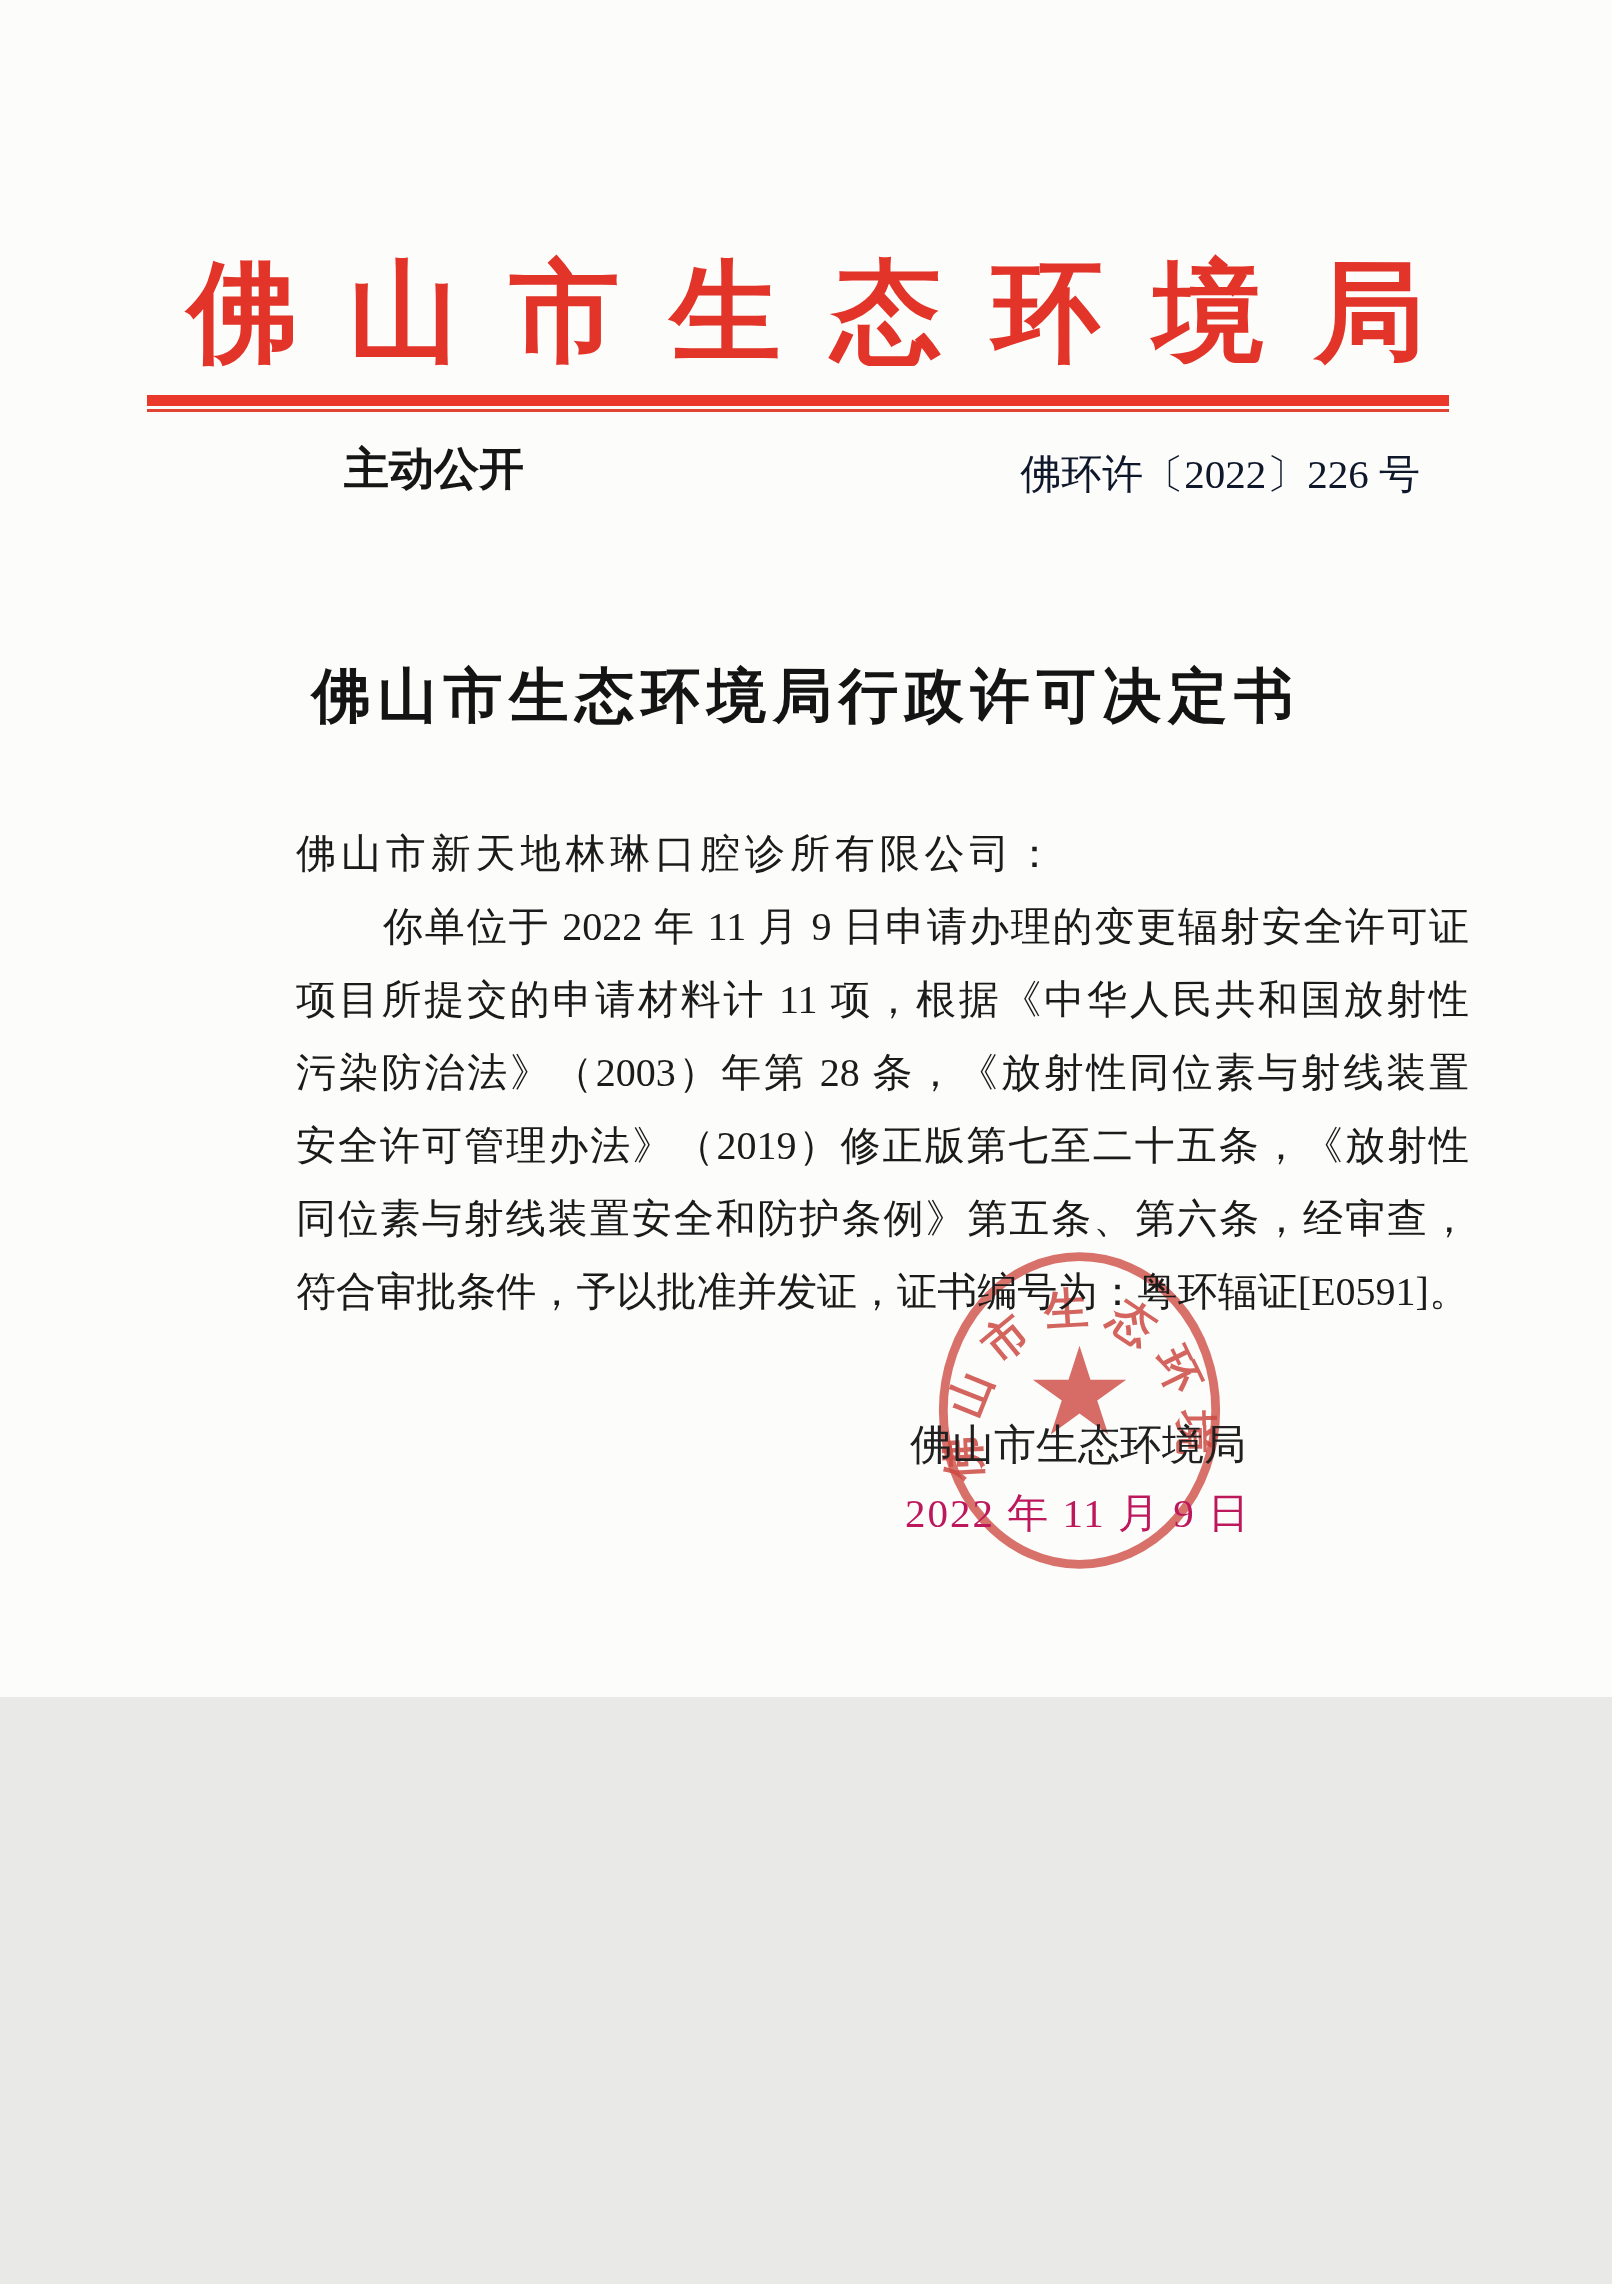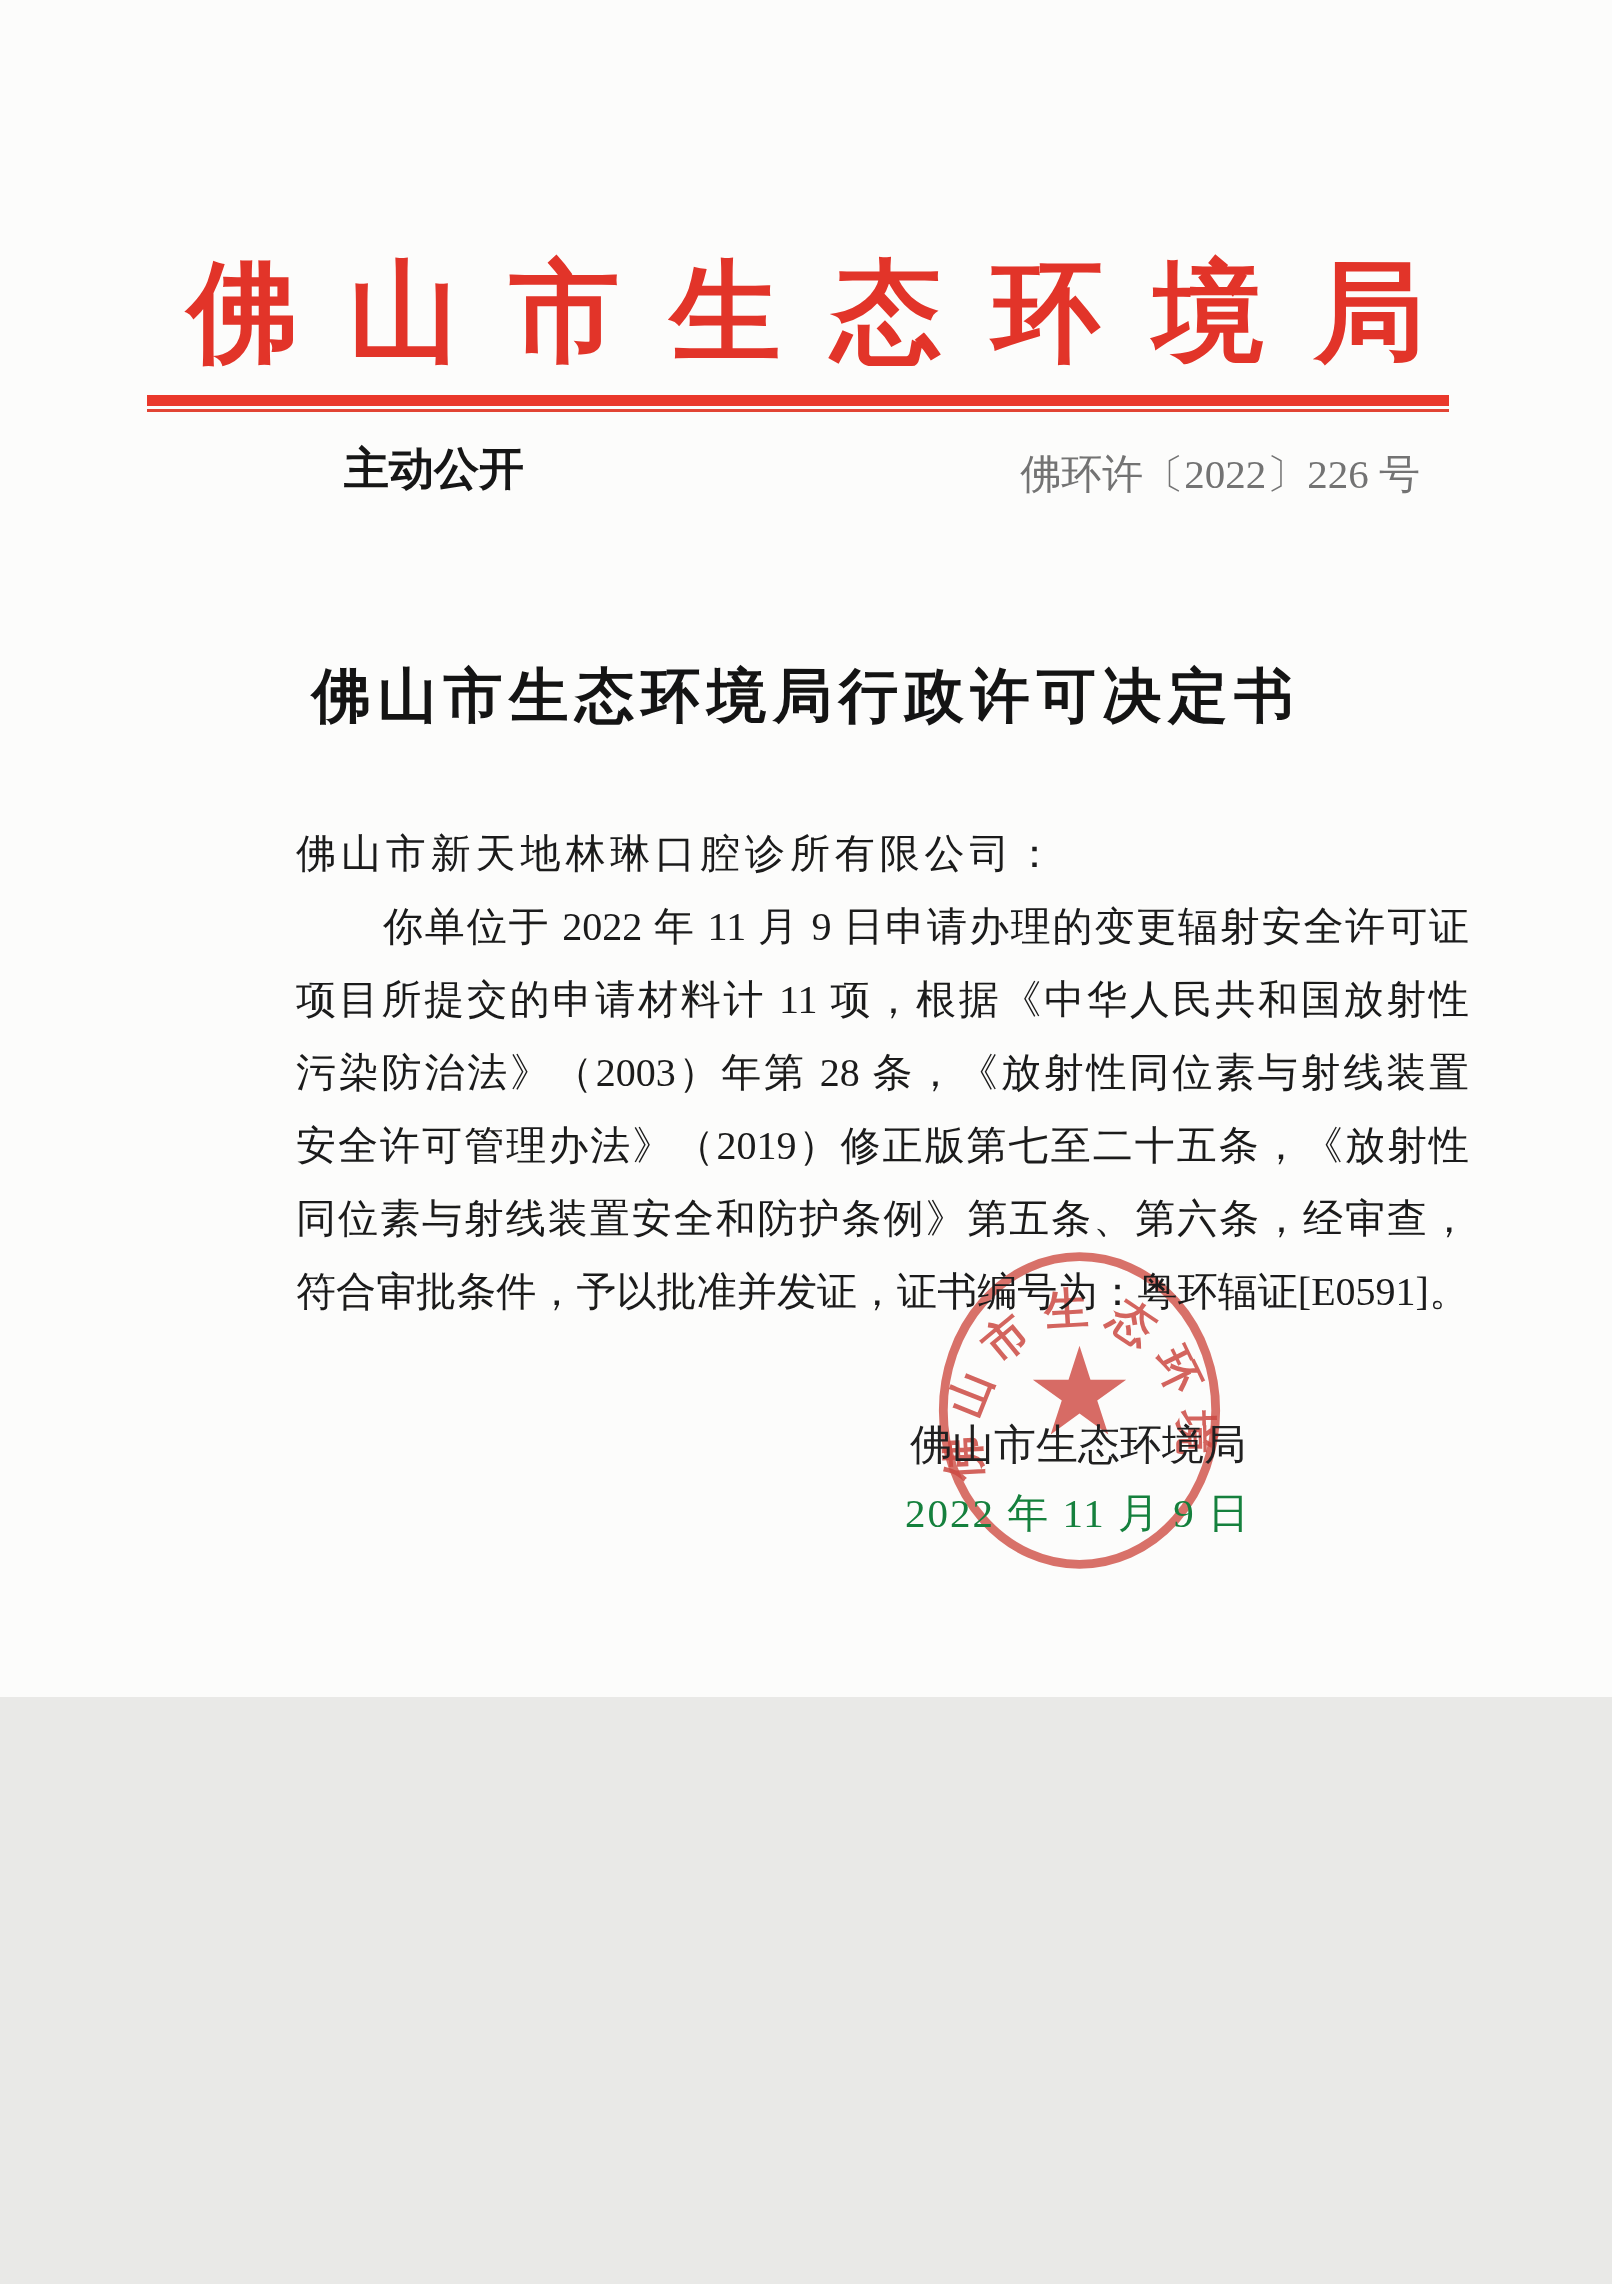--- a/index.html
+++ b/index.html
@@ -28,21 +28,21 @@
   
   .publicity{
     position:absolute;left:299px;top:439px;
     font-family:"Liberation Sans","DejaVu Sans",sans-serif;
     font-size:45px;font-weight:bold;color:#161616;
     white-space:nowrap;
     margin-left:45px;
   }
   .doc-number{
     position:absolute;right:192px;top:447px;
-    font-size:41px;color:#737373;white-space:nowrap;
+    font-size:41px;color:#0f172a;white-space:nowrap;
   }
   
   .doc-title{
     position:absolute;left:0;top:657px;width:100%;
     text-align:center;
     font-size:59px;font-weight:bold;letter-spacing:6.9px;
     color:#141414;white-space:nowrap;
   }
   
   .body-block{
@@ -70,21 +70,21 @@
     z-index:2;
   }
   
   .sig-agency{
     position:absolute;left:882px;top:1417px;width:392px;
     text-align:center;font-size:42px;color:#202020;
     white-space:nowrap;z-index:3;
   }
   .sig-date{
     position:absolute;left:882px;top:1486px;width:392px;
-    text-align:center;font-size:41px;color:#15803d;
+    text-align:center;font-size:41px;color:#be185d;
     letter-spacing:2px;white-space:nowrap;z-index:3;
   }
   
   .foot-rule{position:absolute;left:137px;top:2088px;width:1310px;}
   .foot-rule .thin{height:3.9px;background:#a23a2e;}
   .foot-rule .gap{height:2.9px;}
   .foot-rule .thick{height:12.7px;background:#ea382b;}
 </style>
 </head>
 <body>

